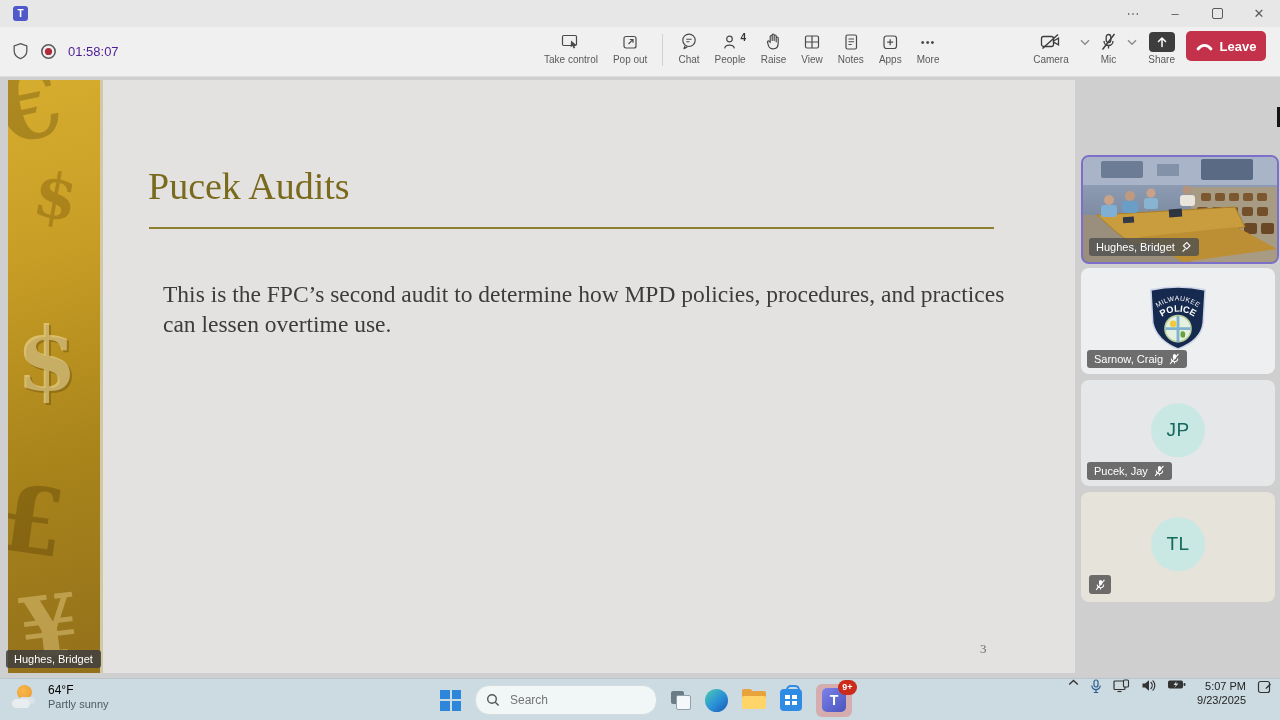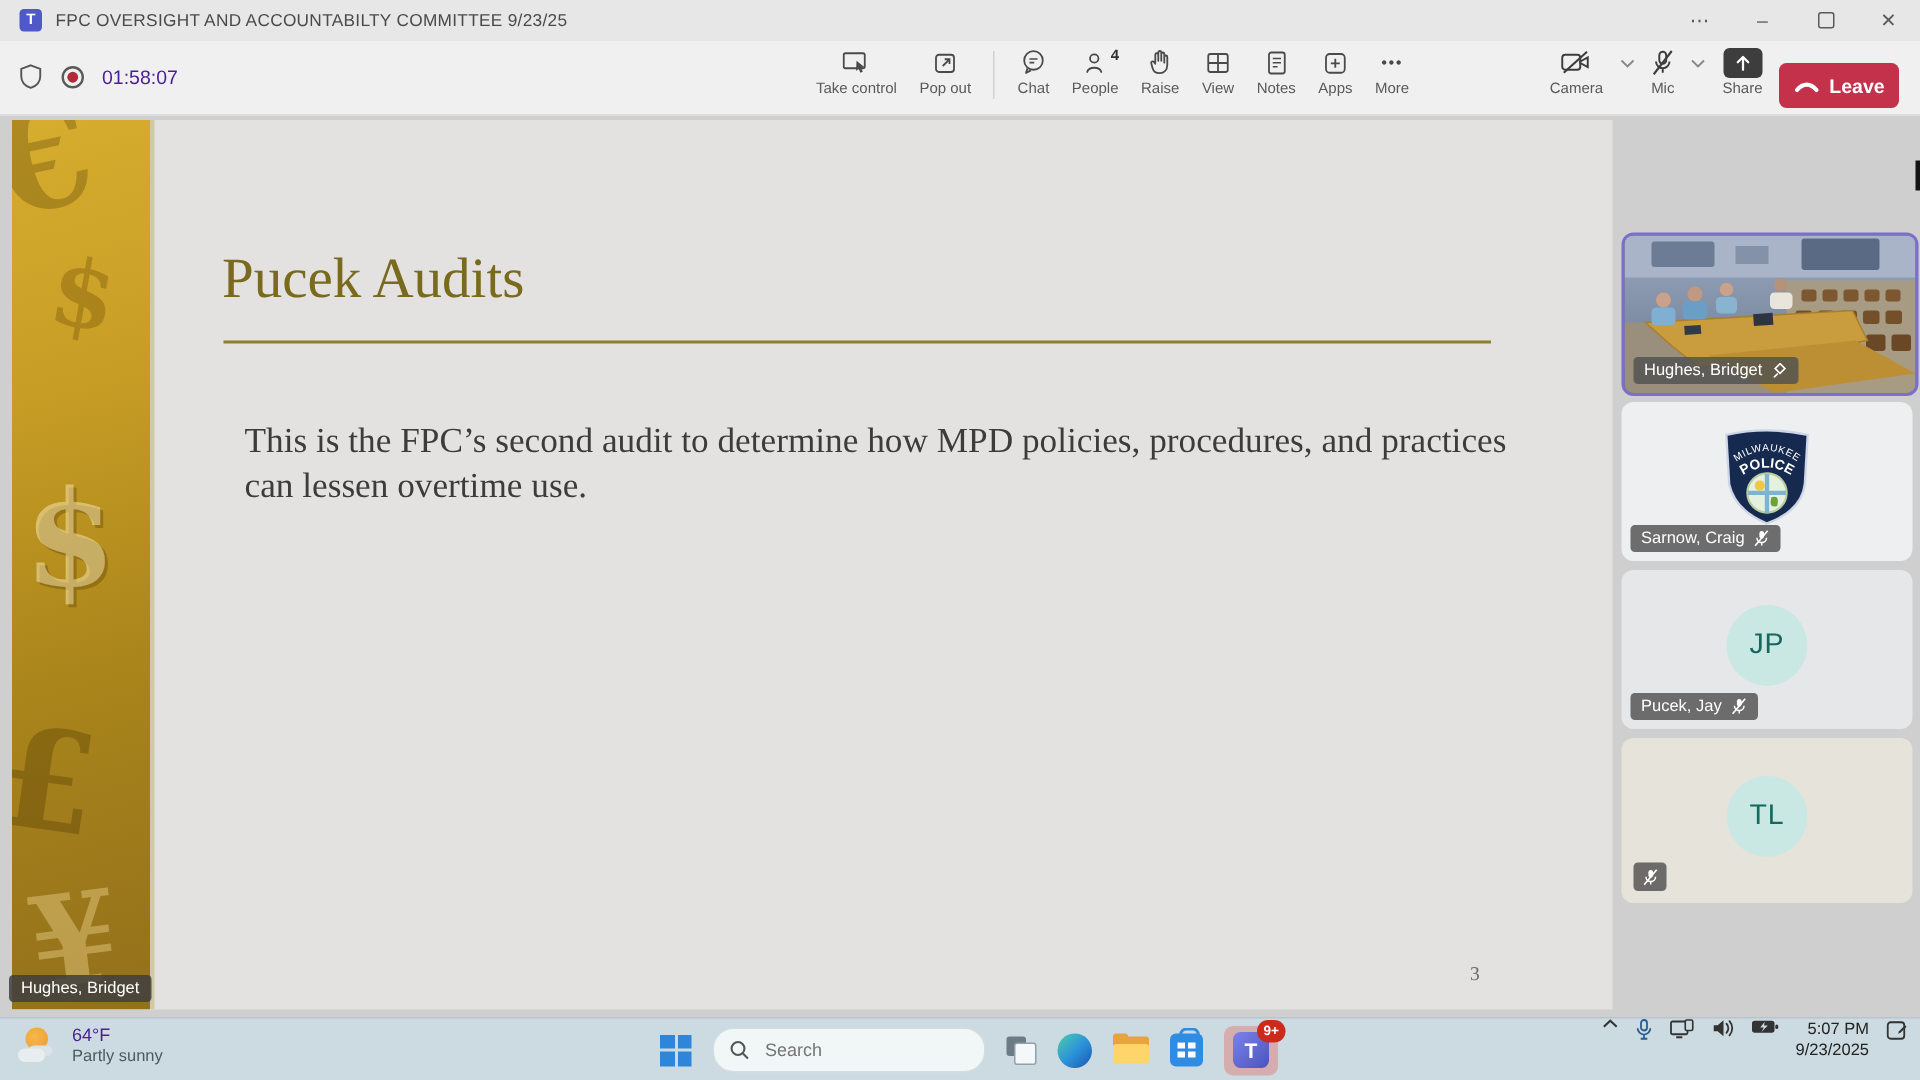--- a/index.html
+++ b/index.html
@@ -26,21 +26,21 @@
   .center-btns{position:absolute;left:544px;top:4px;height:42px;display:flex;align-items:flex-start;gap:15px}
   .tbtn{display:flex;flex-direction:column;align-items:center;gap:2px;color:#555;cursor:pointer}
   .tbtn .ic{height:21px;display:flex;align-items:center;position:relative}
   .tbtn .lbl{font-size:10px;white-space:nowrap;color:#5a5a5a}
   .vdiv{width:1px;height:32px;background:#d2d2d2;margin-top:3px}
   .count-badge{position:absolute;right:-8px;top:1px;font-size:10px;color:#333;font-weight:bold}
   .right-btns{position:absolute;right:14px;top:4px;height:42px;display:flex;align-items:flex-start;gap:11px}
   .chev{margin-top:8px;opacity:.75}
   .share-box{width:26px;height:20px;border-radius:4px;background:#3d3d3d;display:flex;
              align-items:center;justify-content:center}
-  .leave-btn{margin-top:11px;width:80px;height:30px;border-radius:5px;background:#c4314b;color:#fff;
+  .leave-btn{margin-top:0;width:80px;height:30px;border-radius:5px;background:#c4314b;color:#fff;
              display:flex;align-items:center;justify-content:center;gap:7px;font-size:13px;font-weight:bold;cursor:pointer}
 
   
   .slide{position:absolute;left:8px;top:80px;width:1067px;height:593px;background:#e3e2e0;overflow:hidden}
   .gold{position:absolute;left:0;top:0;width:92px;height:593px;overflow:hidden;
         background:linear-gradient(165deg,#d7ad2f 0%,#c79d25 30%,#aa851b 62%,#93701b 100%);
         border-right:3px solid #cfc9a6}
   .gold span{position:absolute;font-family:"DejaVu Serif",serif;font-weight:bold;line-height:1}
   .slide-title{position:absolute;left:140px;top:84px;font-family:"Liberation Serif",serif;
                font-size:38px;color:#7a6a1d}
@@ -70,21 +70,21 @@
 
   
   .taskbar{position:absolute;left:0;top:678px;width:1280px;height:42px;background:#ccdbe1;
            border-top:1px solid #b6c6cc}
   .weather{position:absolute;left:12px;top:4px;display:flex;gap:9px;align-items:center}
   .wicon{position:relative;width:27px;height:24px}
   .wsun{position:absolute;left:5px;top:0;width:15px;height:15px;border-radius:50%;
         background:radial-gradient(circle at 40% 40%,#f7b84b,#ec9a2f)}
   .wcloud{position:absolute;left:0;bottom:1px;width:18px;height:9px;border-radius:6px;
           background:#e8edf0;box-shadow:6px -3px 0 -1px #dbe3e8}
-  .wtemp{font-size:12px;color:#4c1d95;line-height:1.25}
+  .wtemp{font-size:12px;color:#000000;line-height:1.25}
   .wcond{font-size:11px;color:#4c5a61}
   .tb-center{position:absolute;left:440px;top:0;height:42px;display:flex;align-items:center;gap:14px}
   .start{width:21px;height:21px;display:grid;grid-template-columns:9.5px 9.5px;grid-gap:2px}
   .start i{background:#2e86da;width:9.5px;height:9.5px;display:block}
   .search-pill{width:170px;height:28px;border-radius:14px;background:#f1f6f7;border:1px solid #d3dde0;
                display:flex;align-items:center;padding-left:10px;gap:8px}
   .search-pill input{border:none;outline:none;background:transparent;font-size:12px;color:#555;width:118px;
                      font-family:Liberation Sans, sans-serif}
   .taskview{position:relative;width:20px;height:18px}
   .taskview .b1{position:absolute;left:0;top:0;width:13px;height:13px;background:#6879833;
@@ -112,21 +112,20 @@
              justify-content:center;padding:0 2px}
   .tray{position:absolute;right:8px;top:0;height:42px;display:flex;align-items:flex-start;gap:11px}
   .clock{text-align:right;font-size:11px;color:#222;line-height:1.3}
   .cursor-mark{position:absolute;right:0;top:107px;width:3px;height:20px;background:#141414;z-index:9}
 </style>
 </head>
 <body>
 
 <div class="titlebar">
   <div class="tb-appicon">T</div>
-  <div class="tb-title">FPC OVERSIGHT AND ACCOUNTABILTY COMMITTEE 9/23/25</div>
   <div class="win-ctrls">
     <div class="win-btn">⋯</div>
     <div class="win-btn">–</div>
     <div class="win-btn">
         <span class="max-glyph"></span>
       </div>
     <div class="win-btn">✕</div>
   </div>
 </div>
 

